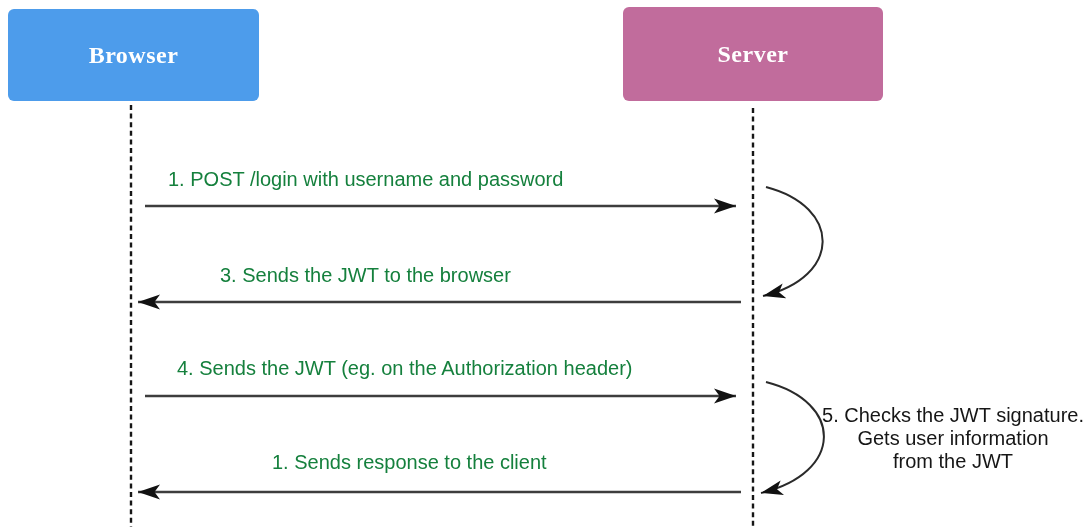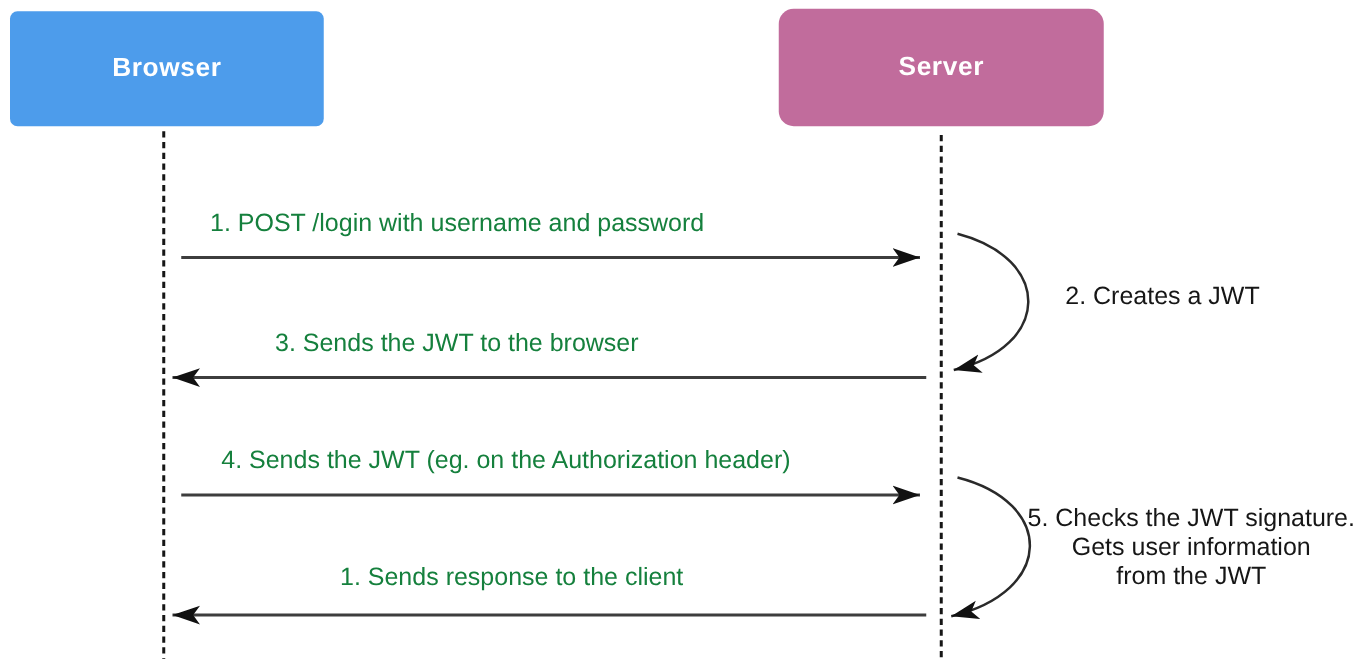--- a/index.html
+++ b/index.html
@@ -21,27 +21,28 @@
     top: 0;
     width: 1088px;
     height: 530px;
   }
   .actor {
     position: absolute;
     display: flex;
     align-items: center;
     justify-content: center;
     color: #ffffff;
-    font-size: 21px;
+    font-size: 24px;
     font-weight: 600;
     letter-spacing: 0.5px;
     border-radius: 6px;
+    font-family: Liberation Serif, serif;
   }
   .actor.browser { left: 8px;   top: 9px; width: 251px; height: 92px; }
-  .actor.server  { left: 623px; top: 7px; width: 260px; height: 94px; border-radius: 12px; }
+  .actor.server  { left: 623px; top: 7px; width: 260px; height: 94px; }
   .msg-label {
     position: absolute;
     font-size: 20px;
     color: #15803d;
     white-space: nowrap;
     line-height: 21px;
   }
   .m1 { left: 168px; top: 169px; }
   .m3 { left: 220px; top: 265px; }
   .m4 { left: 134px; top: 358px; padding-left: 43px; }
@@ -100,21 +101,20 @@
 
   <div class="msg-label m1">1. POST /login with username and password</div>
 
   <div class="msg-label m3">3. Sends the JWT to the browser</div>
 
   <div class="msg-label m4">4. Sends the JWT (eg. on the Authorization header)</div>
 
   <div class="msg-label m6">1. Sends response to the client</div>
 
   <div class="note note2">
-    <div>2. Creates a JWT</div>
   </div>
 
   <div class="note note5">
     <div>5. Checks the JWT signature.</div>
     <div>Gets user information</div>
     <div>from the JWT</div>
   </div>
 
 </div>
 

